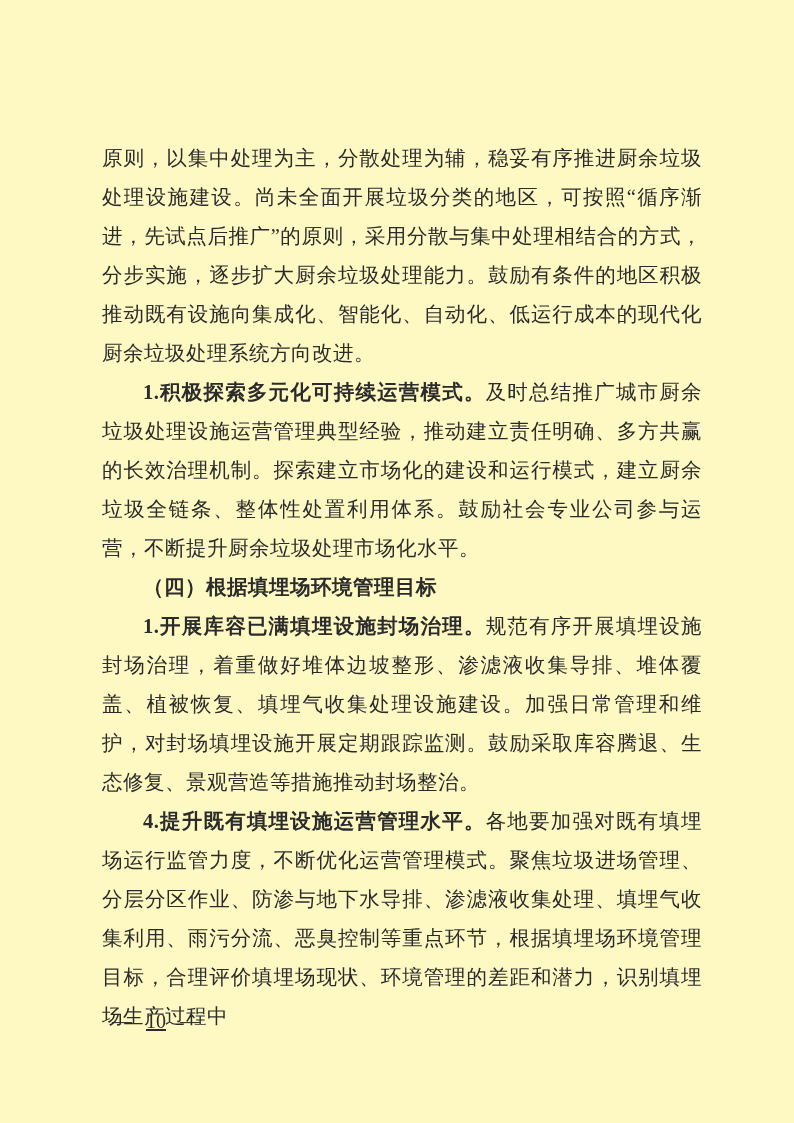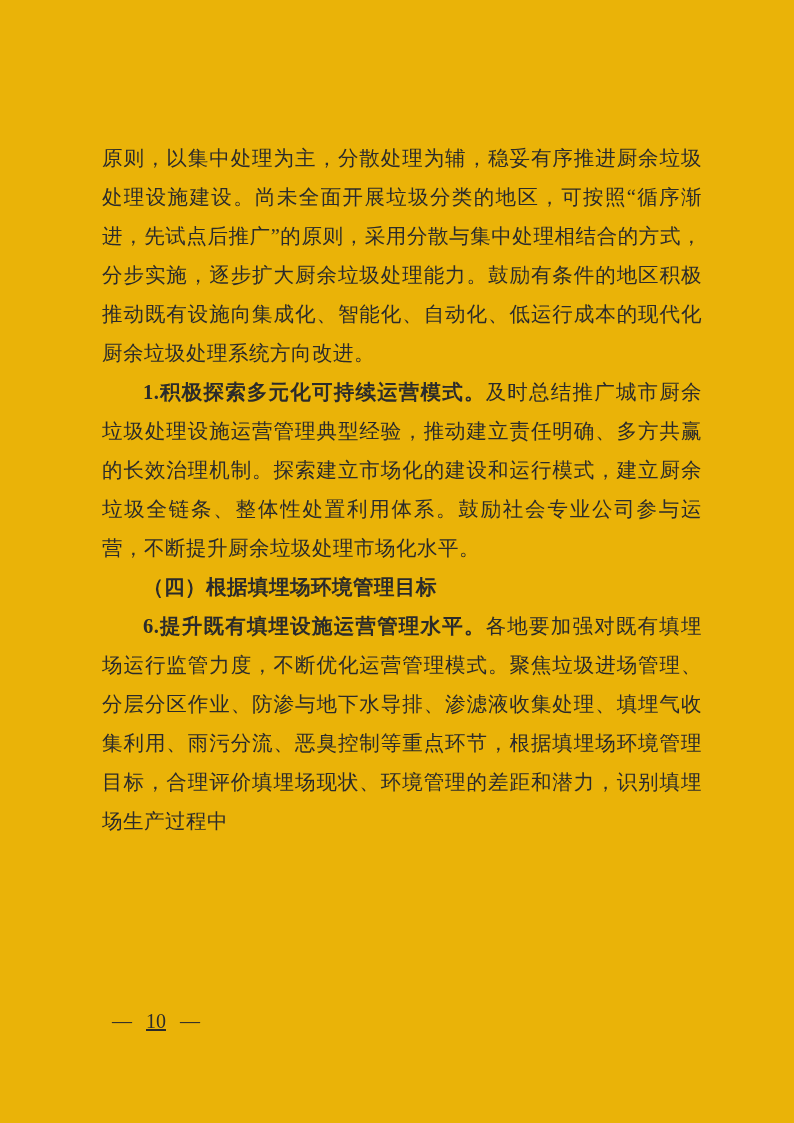--- a/index.html
+++ b/index.html
@@ -10,21 +10,21 @@
   body {
     width: 794px;
     height: 1123px;
     font-family: "Liberation Serif", "DejaVu Serif", serif;
     color: #2b2b2b;
   }
   .page {
     position: relative;
     width: 794px;
     height: 1123px;
-    background: #eab308;
+    background: #fef9c3;
     overflow: hidden;
   }
   .content {
     position: absolute;
     left: 102px;
     top: 139px;
     width: 600px;
     font-size: 20.5px;
     line-height: 39px;
     text-align: justify;
@@ -68,22 +68,23 @@
 <div class="page">
 
   <main class="content">
 
     <p class="para"><span>原则，以集中处理为主，分散处理为辅，稳妥有序推进厨余垃圾处理设施建设。尚未全面开展垃圾分类的地区，可按照“循序渐进，先试点后推广”的原则，采用分散与集中处理相结合的方式，分步实施，逐步扩大厨余垃圾处理能力。鼓励有条件的地区积极推动既有设施向集成化、智能化、自动化、低运行成本的现代化厨余垃圾处理系统方向改进。</span></p>
 
     <p class="para indent"><span class="lead">1.积极探索多元化可持续运营模式。</span><span>及时总结推广城市厨余垃圾处理设施运营管理典型经验，推动建立责任明确、多方共赢的长效治理机制。探索建立市场化的建设和运行模式，建立厨余垃圾全链条、整体性处置利用体系。鼓励社会专业公司参与运营，不断提升厨余垃圾处理市场化水平。</span></p>
 
     <p class="para heading">（四）根据填埋场环境管理目标</p>
 
+    <p class="para indent"><span class="lead">1.开展库容已满填埋设施封场治理。</span><span>规范有序开展填埋设施封场治理，着重做好堆体边坡整形、渗滤液收集导排、堆体覆盖、植被恢复、填埋气收集处理设施建设。加强日常管理和维护，对封场填埋设施开展定期跟踪监测。鼓励采取库容腾退、生态修复、景观营造等措施推动封场整治。</span></p>
 
-    <p class="para indent"><span class="lead">6.提升既有填埋设施运营管理水平。</span><span>各地要加强对既有填埋场运行监管力度，不断优化运营管理模式。聚焦垃圾进场管理、分层分区作业、防渗与地下水导排、渗滤液收集处理、填埋气收集利用、雨污分流、恶臭控制等重点环节，根据填埋场环境管理目标，合理评价填埋场现状、环境管理的差距和潜力，识别填埋场生产过程中</span></p>
+    <p class="para indent"><span class="lead">4.提升既有填埋设施运营管理水平。</span><span>各地要加强对既有填埋场运行监管力度，不断优化运营管理模式。聚焦垃圾进场管理、分层分区作业、防渗与地下水导排、渗滤液收集处理、填埋气收集利用、雨污分流、恶臭控制等重点环节，根据填埋场环境管理目标，合理评价填埋场现状、环境管理的差距和潜力，识别填埋场生产过程中</span></p>
 
   </main>
 
   <div class="footer">
     <span class="dash">—</span>
     <span class="page-num">10</span>
     <span class="dash">—</span>
   </div>
 
 </div>

